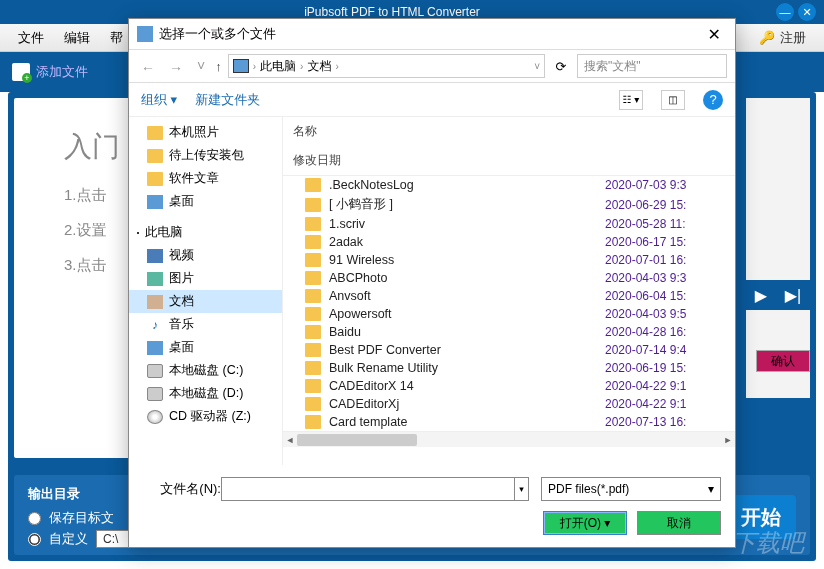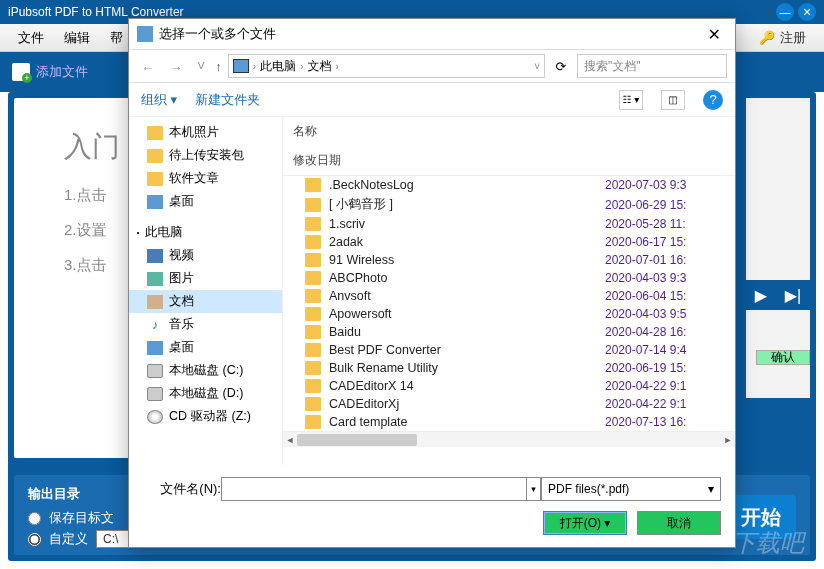--- a/index.html
+++ b/index.html
@@ -1,20 +1,20 @@
 <!DOCTYPE html>
 <html><head>
 <meta charset="utf-8">
 <style>
 * { box-sizing: border-box; margin: 0; padding: 0; font-family: "Microsoft YaHei", sans-serif; }
 body { width: 824px; height: 569px; background: #f0f0f0; position: relative; overflow: hidden; }
 
 .main-window { position: absolute; top: 0; left: 0; width: 824px; height: 569px; background: #fff; }
 .title-bar { height: 24px; background: linear-gradient(to bottom, #0a5a9c, #0a5a9c); display: flex; align-items: center; padding: 0 8px; color: #fff; font-size: 12px; }
-.title-bar .title { flex: 1; }
+.title-bar .title { flex: 1; text-align: center; }
 .win-btns { display: flex; gap: 4px; }
 .win-btn { width: 18px; height: 18px; border-radius: 50%; display: flex; align-items: center; justify-content: center; font-size: 11px; cursor: pointer; }
 .win-min { background: #0d7fd0; color: #fff; }
 .win-close { background: #0d7fd0; color: #fff; }
 
 .menu-bar { height: 28px; background: linear-gradient(to bottom,#f7f7f7,#e8e8e8); display: flex; align-items: center; padding: 0 8px; font-size: 13px; border-bottom: 1px solid #ccc; }
 .menu-item { padding: 0 10px; cursor: pointer; }
 .reg-btn { margin-left: auto; display: flex; align-items: center; gap: 4px; padding: 2px 10px; cursor: pointer; color: #333; }
 .reg-btn .key { color: #d4a017; }
 
@@ -23,21 +23,21 @@
 .add-btn .icon-box { width: 18px; height: 18px; background: #fff; border-radius: 2px; position: relative; }
 .add-btn .icon-box::after { content:"+"; position:absolute; bottom:-2px; right:-2px; background:#3a3; color:#fff; width:10px; height:10px; border-radius:50%; font-size:9px; line-height:10px; text-align:center; }
 
 .content-bg { position: absolute; top: 92px; left: 8px; right: 8px; bottom: 8px; background: #0a5a9c; border-radius: 3px; }
 .white-panel { position: absolute; top: 98px; left: 14px; width: 720px; height: 360px; background: #fff; border-radius: 2px; padding: 30px 50px; color: #666; }
 .white-panel h2 { color: #888; font-size: 28px; font-weight: normal; margin-bottom: 20px; }
 .white-panel .step { font-size: 15px; color: #888; margin: 16px 0; }
 
 .side-panel { position: absolute; top: 98px; right: 14px; width: 64px; height: 300px; background: #f3f3f3; }
 .play-ctrl { position: absolute; top: 280px; right: 14px; width: 64px; height: 30px; background: #0a5a9c; display:flex; align-items:center; justify-content:space-around; color:#fff; }
-.ok-btn { position:absolute; top:350px; right:14px; width:54px; height:15px; background:#86efac; border:1px solid #aaa; font-size:12px; display:flex; align-items:center; justify-content:center; }
+.ok-btn { position:absolute; top:350px; right:14px; width:54px; height:22px; background:#be185d; border:1px solid #aaa; font-size:12px; display:flex; align-items:center; justify-content:center; }
 
 .output-bar { position: absolute; bottom: 14px; left: 14px; right: 14px; height: 80px; background: #1a6bb0; color: #fff; font-size: 13px; padding: 10px 14px; border-radius: 3px; }
 .output-bar .lbl { font-weight: bold; margin-bottom: 6px; display:block; }
 .radio-row { display: flex; align-items: center; gap: 8px; margin: 3px 0; }
 .radio-row input[type=radio] { accent-color: #fff; }
 .path-box { background:#fff; color:#333; padding:1px 6px; border:1px solid #888; font-size:12px; width:520px; display:inline-block; }
 .start-btn { position:absolute; right:14px; top:20px; width:70px; height:44px; background:#0d7fd0; color:#fff; font-size:20px; font-weight:bold; display:flex; align-items:center; justify-content:center; border-radius:4px; cursor:pointer; }
 
 
 .file-dialog { position: absolute; top: 18px; left: 128px; width: 608px; height: 530px; background: #fff; border: 1px solid #888; box-shadow: 0 4px 20px rgba(0,0,0,0.3); display:flex; flex-direction:column; }
@@ -91,21 +91,21 @@
 .hscroll { height:16px; border-top:1px solid #eee; background:#f4f4f4; position:relative; }
 .hscroll .thumb { position:absolute; left:14px; top:2px; height:12px; width:120px; background:#ccc; border-radius:2px; }
 .hscroll .arr { position:absolute; top:0; width:14px; height:16px; display:flex; align-items:center; justify-content:center; font-size:9px; color:#666; }
 .hscroll .arr.l { left:0; } .hscroll .arr.r { right:0; }
 
 .fd-footer { padding:12px 14px; font-size:13px; }
 .fn-row { display:flex; align-items:center; margin-bottom:10px; }
 .fn-row label { width:78px; text-align:right; }
 .fn-input { flex:1; border:1px solid #888; height:24px; padding:0 4px; }
 .fn-drop { width:14px; border:1px solid #888; border-left:none; height:24px; display:flex; align-items:center; justify-content:center; font-size:9px; cursor:pointer; }
-.filter-sel { width:180px; border:1px solid #888; height:24px; display:flex; align-items:center; padding:0 6px; font-size:12px; justify-content:space-between; cursor:pointer; }
+.filter-sel { width:180px; border:1px solid #888; height:24px; display:flex; align-items:center; padding:0 6px; font-size:12px; justify-content:space-between; cursor:pointer;margin-left:12px; }
 .btn-row { display:flex; justify-content:flex-end; gap:10px; }
 .dlg-btn { width:84px; height:24px; border:1px solid #888; background:#22c55e; font-size:12px; cursor:pointer; }
 .dlg-btn.primary { border:1px solid #3a7bd5; box-shadow:0 0 0 1px #8ab8ff inset; }
 
 .watermark { position:absolute; bottom:10px; right:20px; color:rgba(255,255,255,0.35); font-size:24px; font-style:italic; pointer-events:none; }
 </style>
 </head>
 <body>
 
 <div class="main-window">

